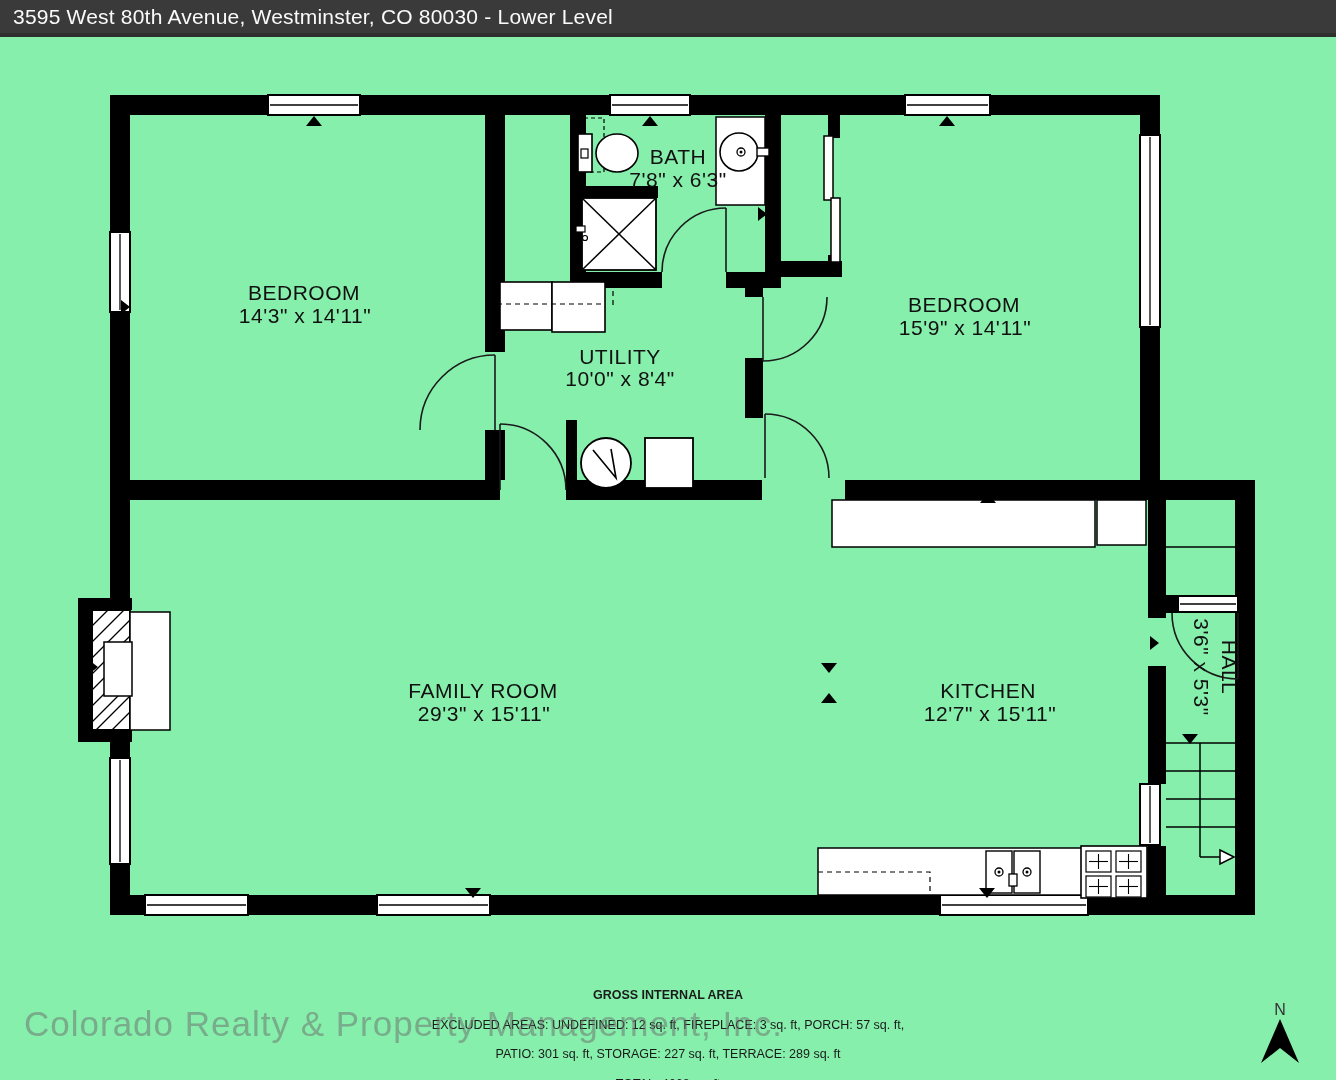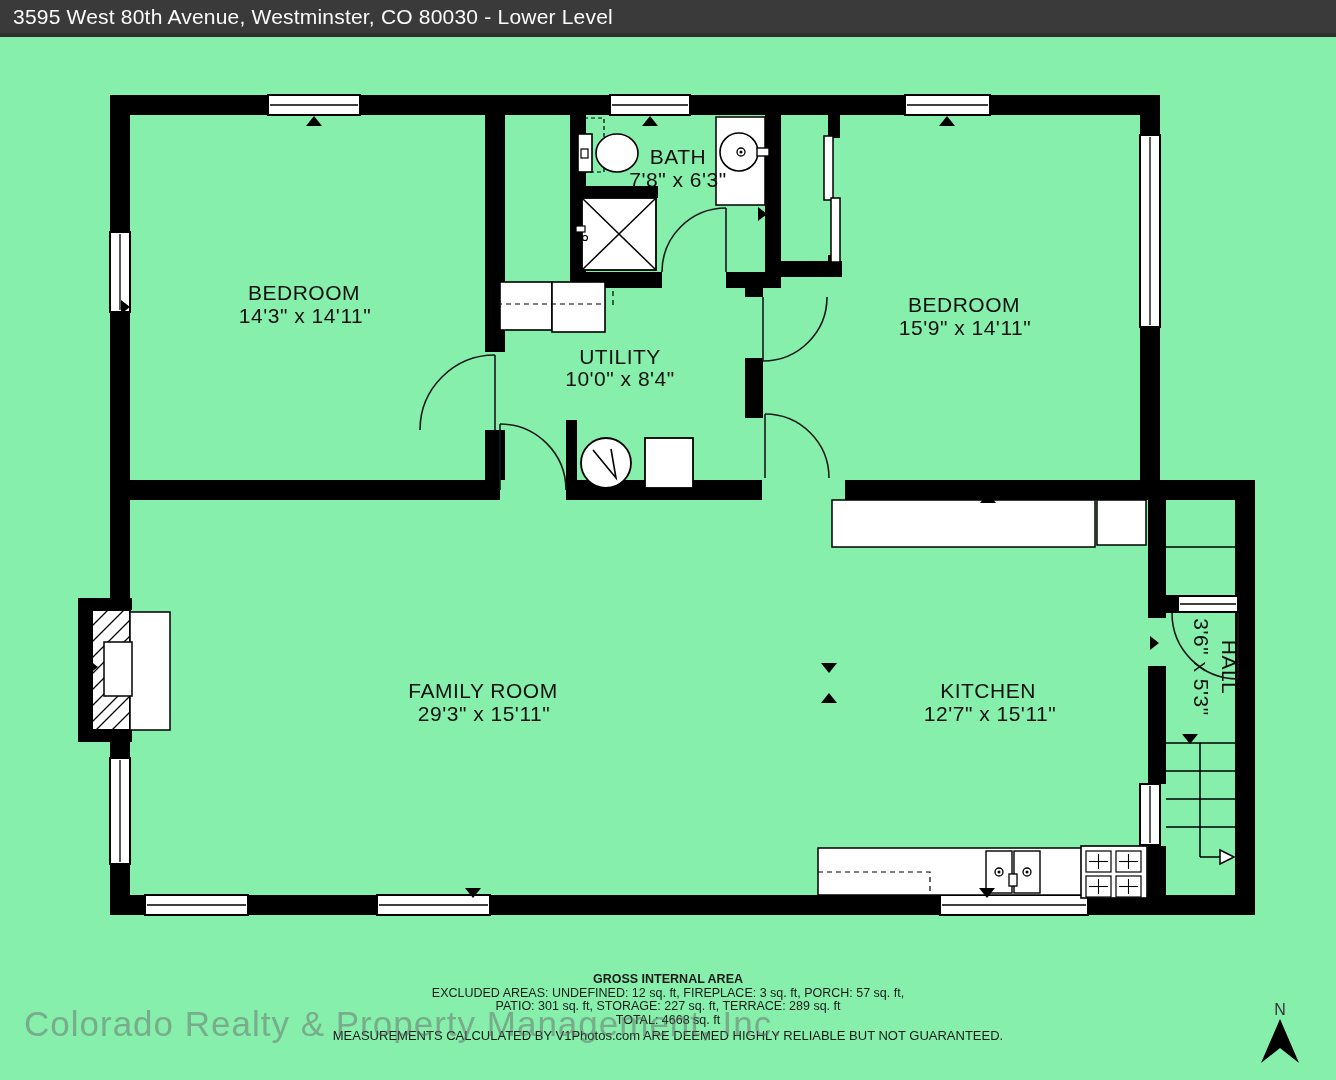--- a/index.html
+++ b/index.html
@@ -8,21 +8,21 @@
   
   .titlebar{position:absolute;left:0;top:0;width:100%;height:33px;background:#3a3a3a;
             border-bottom:4px solid #2f2f2f;display:flex;align-items:center;}
   .titlebar span{color:#fafafa;font-size:21px;padding-left:13px;letter-spacing:.2px;white-space:nowrap;}
   
   svg.plan{position:absolute;left:0;top:0;width:1336px;height:1080px;}
   .room-name{font-size:21px;fill:#111;letter-spacing:.5px;}
   .room-dims{font-size:21px;fill:#111;letter-spacing:.5px;}
   
   .footer{position:absolute;left:0;right:0;top:973px;text-align:center;color:#1a1a1a;z-index:3;}
-  .footer p{margin:0;font-size:12.5px;line-height:13.6px;}
+  .footer p{margin:16px;font-size:12.5px;line-height:13.6px;}
   .footer .head{font-weight:bold;}
   .footer .disc{font-size:13px;margin-top:2px;}
   
   .watermark{position:absolute;left:24px;top:1004px;font-family:Liberation Sans, sans-serif;
              font-size:35px;color:rgba(105,105,105,0.5);white-space:nowrap;z-index:4;
              pointer-events:none;letter-spacing:1px;}
 </style>
 </head>
 <body>
 

